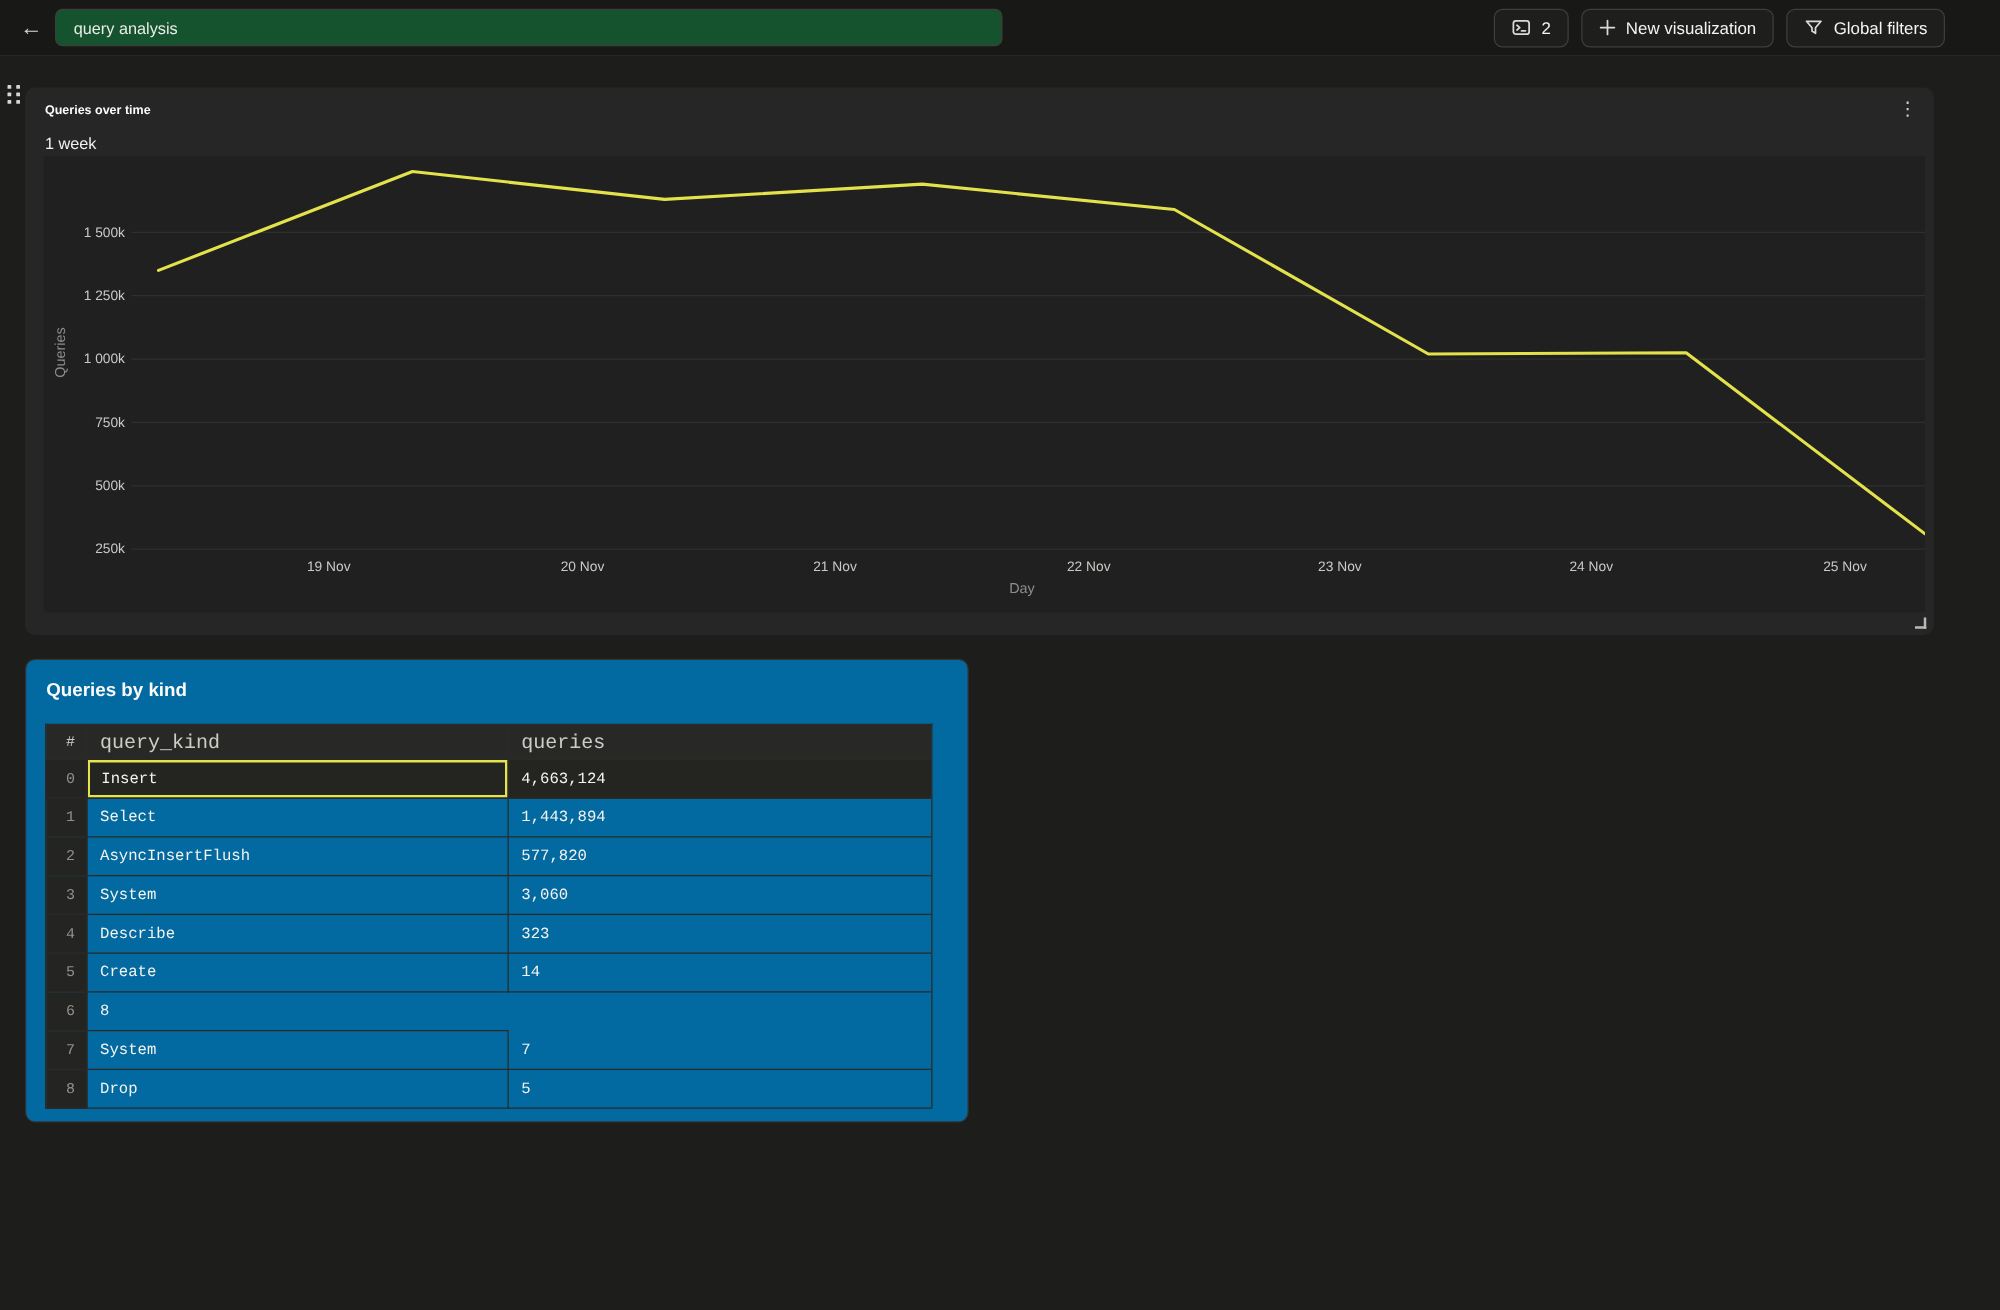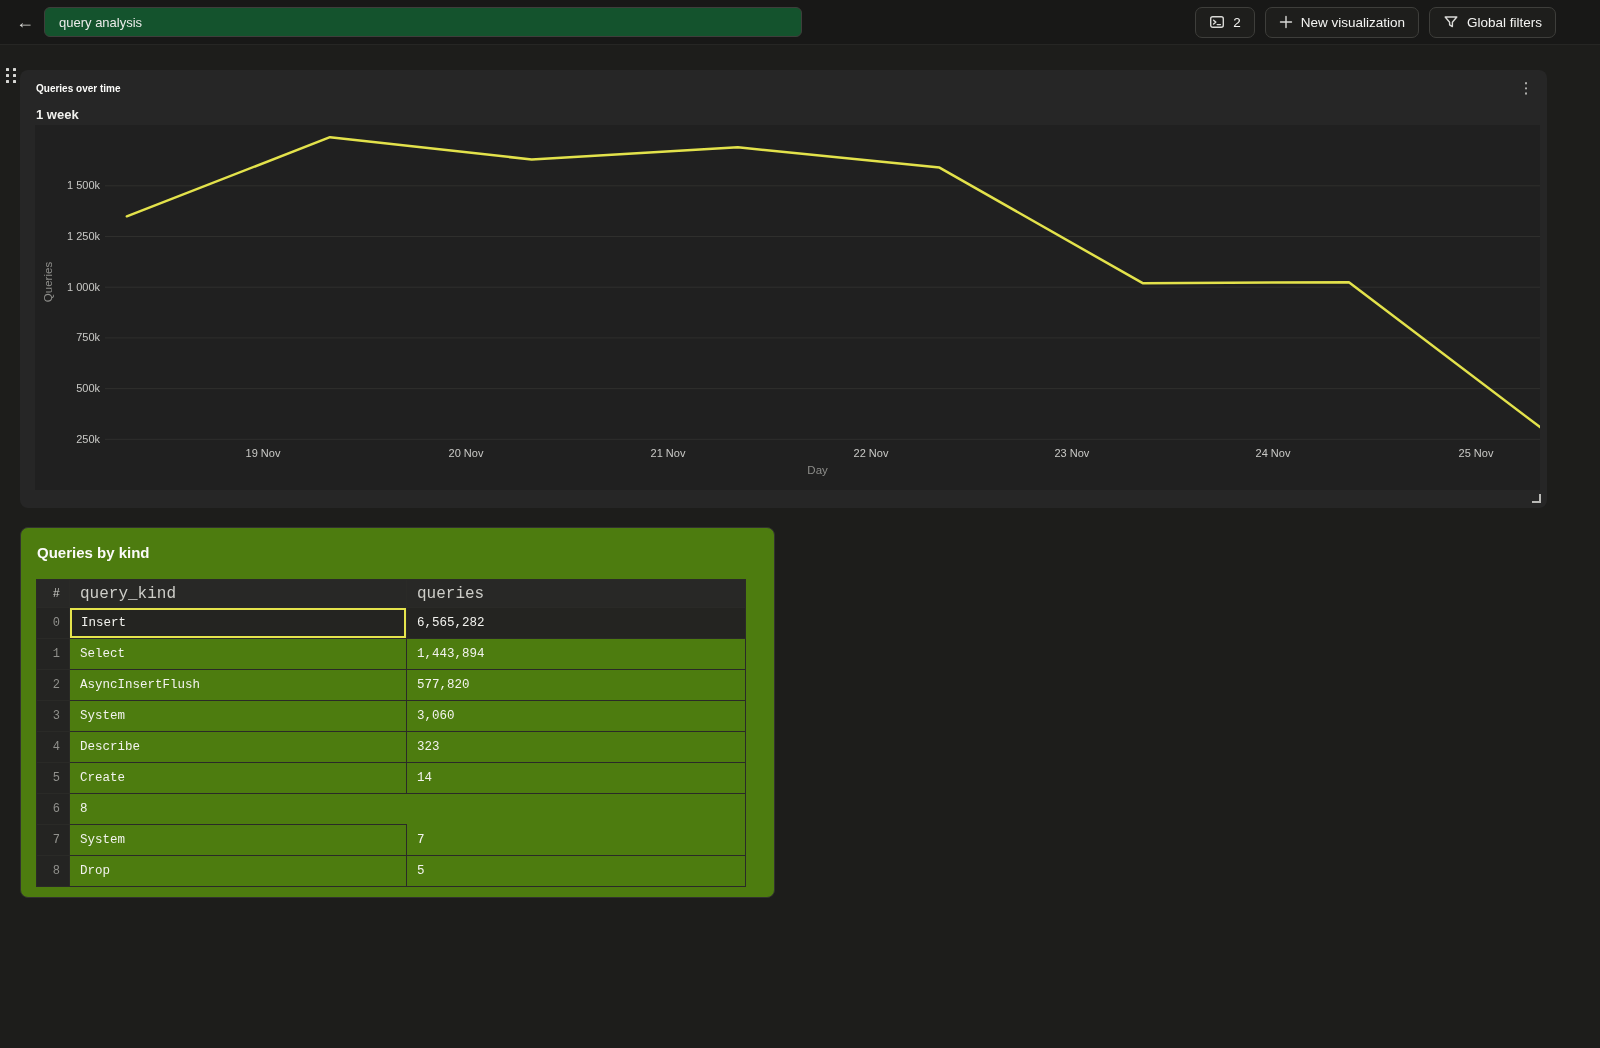--- a/index.html
+++ b/index.html
@@ -47,21 +47,21 @@
     display:grid; grid-template-columns:repeat(2,3px); grid-template-rows:repeat(3,3px);
     gap:3px 4px; cursor:grab;
   }
   .drag-handle i { width:3px; height:3px; background:#d6d6d3; border-radius:0.5px; }
 
   .chart-card {
     position:absolute; left:20px; top:70px; width:1527px; height:438px;
     background:#262626; border-radius:8px;
   }
   .chart-title { position:absolute; left:16px; top:13px; font-size:10px; font-weight:bold; color:#fbfbf9; }
-  .chart-subtitle { position:absolute; left:16px; top:37px; font-size:13px; font-weight:bold; color:#f1f1ee; }
+  .chart-subtitle { position:absolute; left:16px; top:37px; font-size:13px; font-weight:normal; color:#f1f1ee; }
   .kebab {
     position:absolute; right:10px; top:7px; width:22px; height:22px;
     color:#cfcfcc; font-size:15px; line-height:22px; text-align:center;
     cursor:pointer; border-radius:4px;
   }
   .plot {
     position:absolute; left:15px; top:55px; width:1505px; height:365px;
     background:#202020;
   }
   .plot svg { width:100%; height:100%; display:block; }
@@ -71,21 +71,21 @@
   .series-line { fill:none; stroke-width:2.5; stroke-linejoin:round; stroke-linecap:round; }
   .resize-corner {
     position:absolute; right:6px; bottom:5px; width:9px; height:9px;
     border-right:2px solid #b9b9b6; border-bottom:2px solid #b9b9b6;
     cursor:nwse-resize;
   }
 
   
   .table-card {
     position:absolute; left:20px; top:527px; width:755px; height:371px;
-    background:#4d7c0f; border:1px solid #32322f; border-radius:8px;
+    background:#0369a1; border:1px solid #32322f; border-radius:8px;
   }
   .table-title { position:absolute; left:16px; top:16px; font-size:15px; font-weight:bold; color:#fbfbf9; }
   .qtable {
     position:absolute; left:15px; top:51px; width:710px;
     font-family:"Liberation Mono","DejaVu Sans Mono",monospace;
     border:1px solid #2a2a27; border-bottom:none;
   }
   .thead, .trow { display:grid; grid-template-columns:33px 337px 1fr; }
   .thead { height:28px; background:#282826; }
   .thead .cell { color:#cdcdc8; font-size:16px; font-weight:normal; }
@@ -184,21 +184,21 @@
   <div class="qtable">
     <div class="thead">
       <div class="cell idx">#</div>
       <div class="cell kind">query_kind</div>
       <div class="cell num">queries</div>
     </div>
     <div id="tbody">
         <div class="trow selected">
           <div class="cell idx">0</div>
           <div class="cell kind selected-cell">Insert</div>
-          <div class="cell num">6,565,282</div>
+          <div class="cell num">4,663,124</div>
         </div>
         <div class="trow">
           <div class="cell idx">1</div>
           <div class="cell kind">Select</div>
           <div class="cell num">1,443,894</div>
         </div>
         <div class="trow">
           <div class="cell idx">2</div>
           <div class="cell kind">AsyncInsertFlush</div>
           <div class="cell num">577,820</div>

